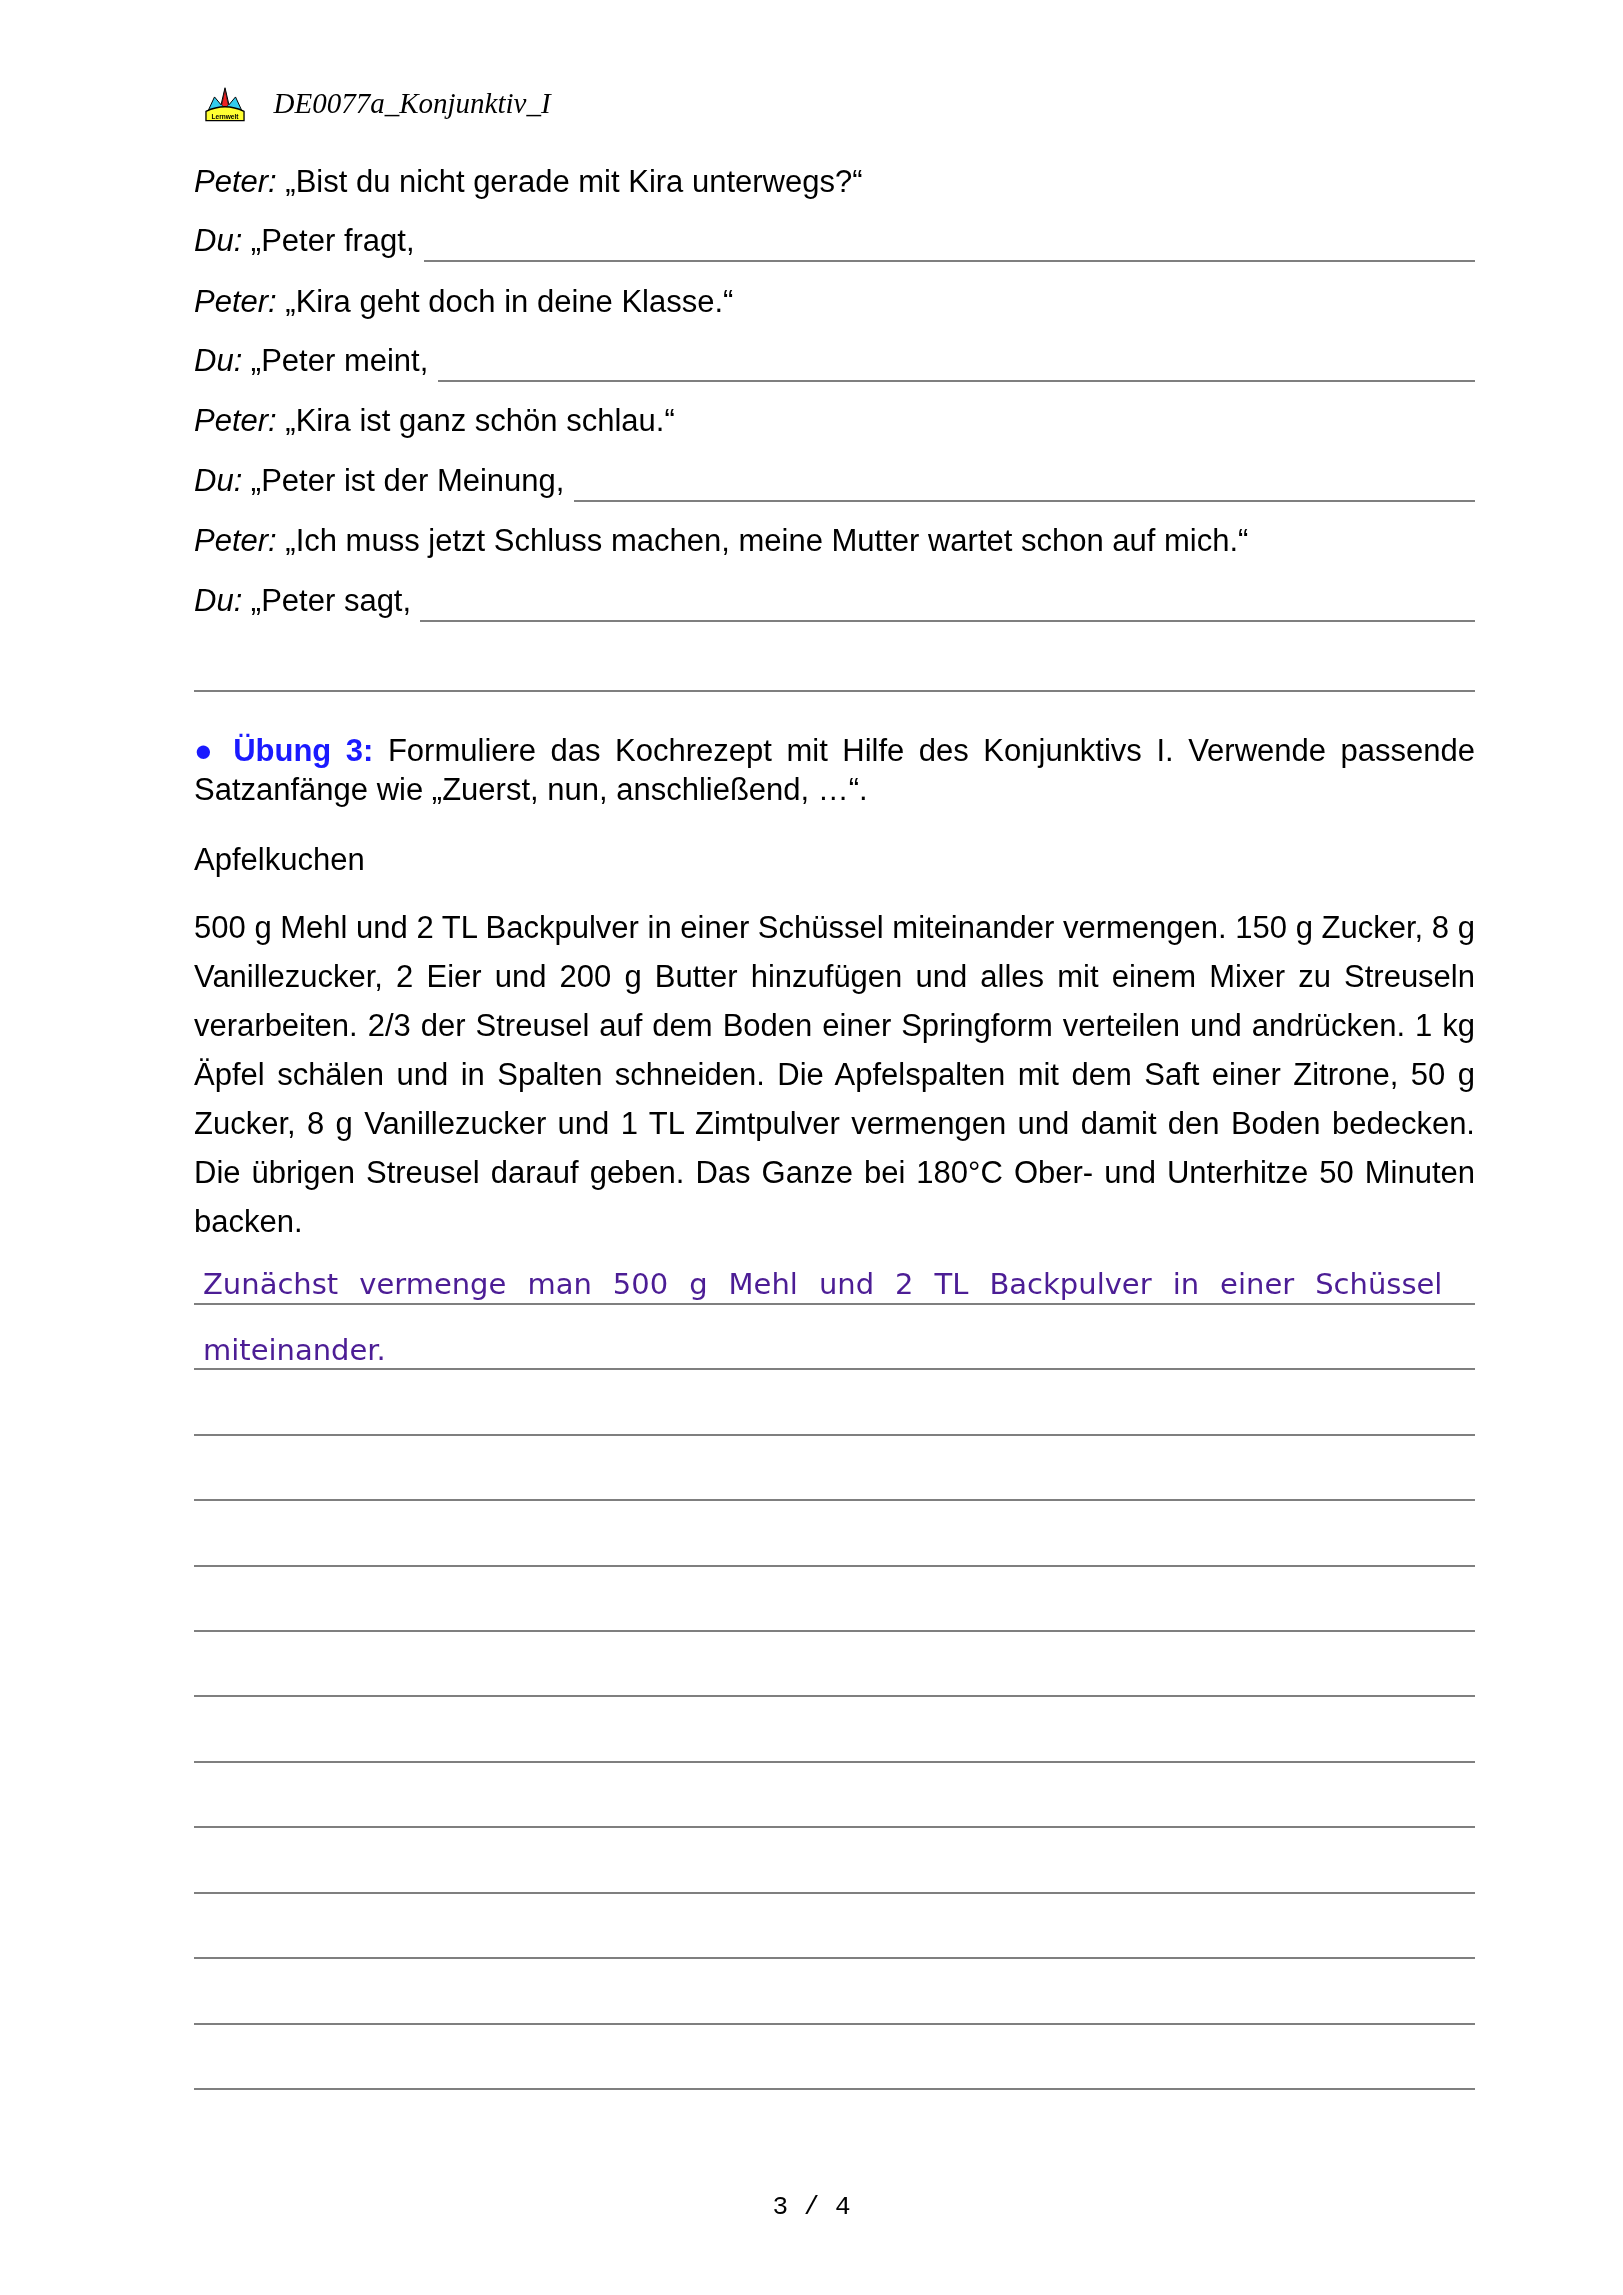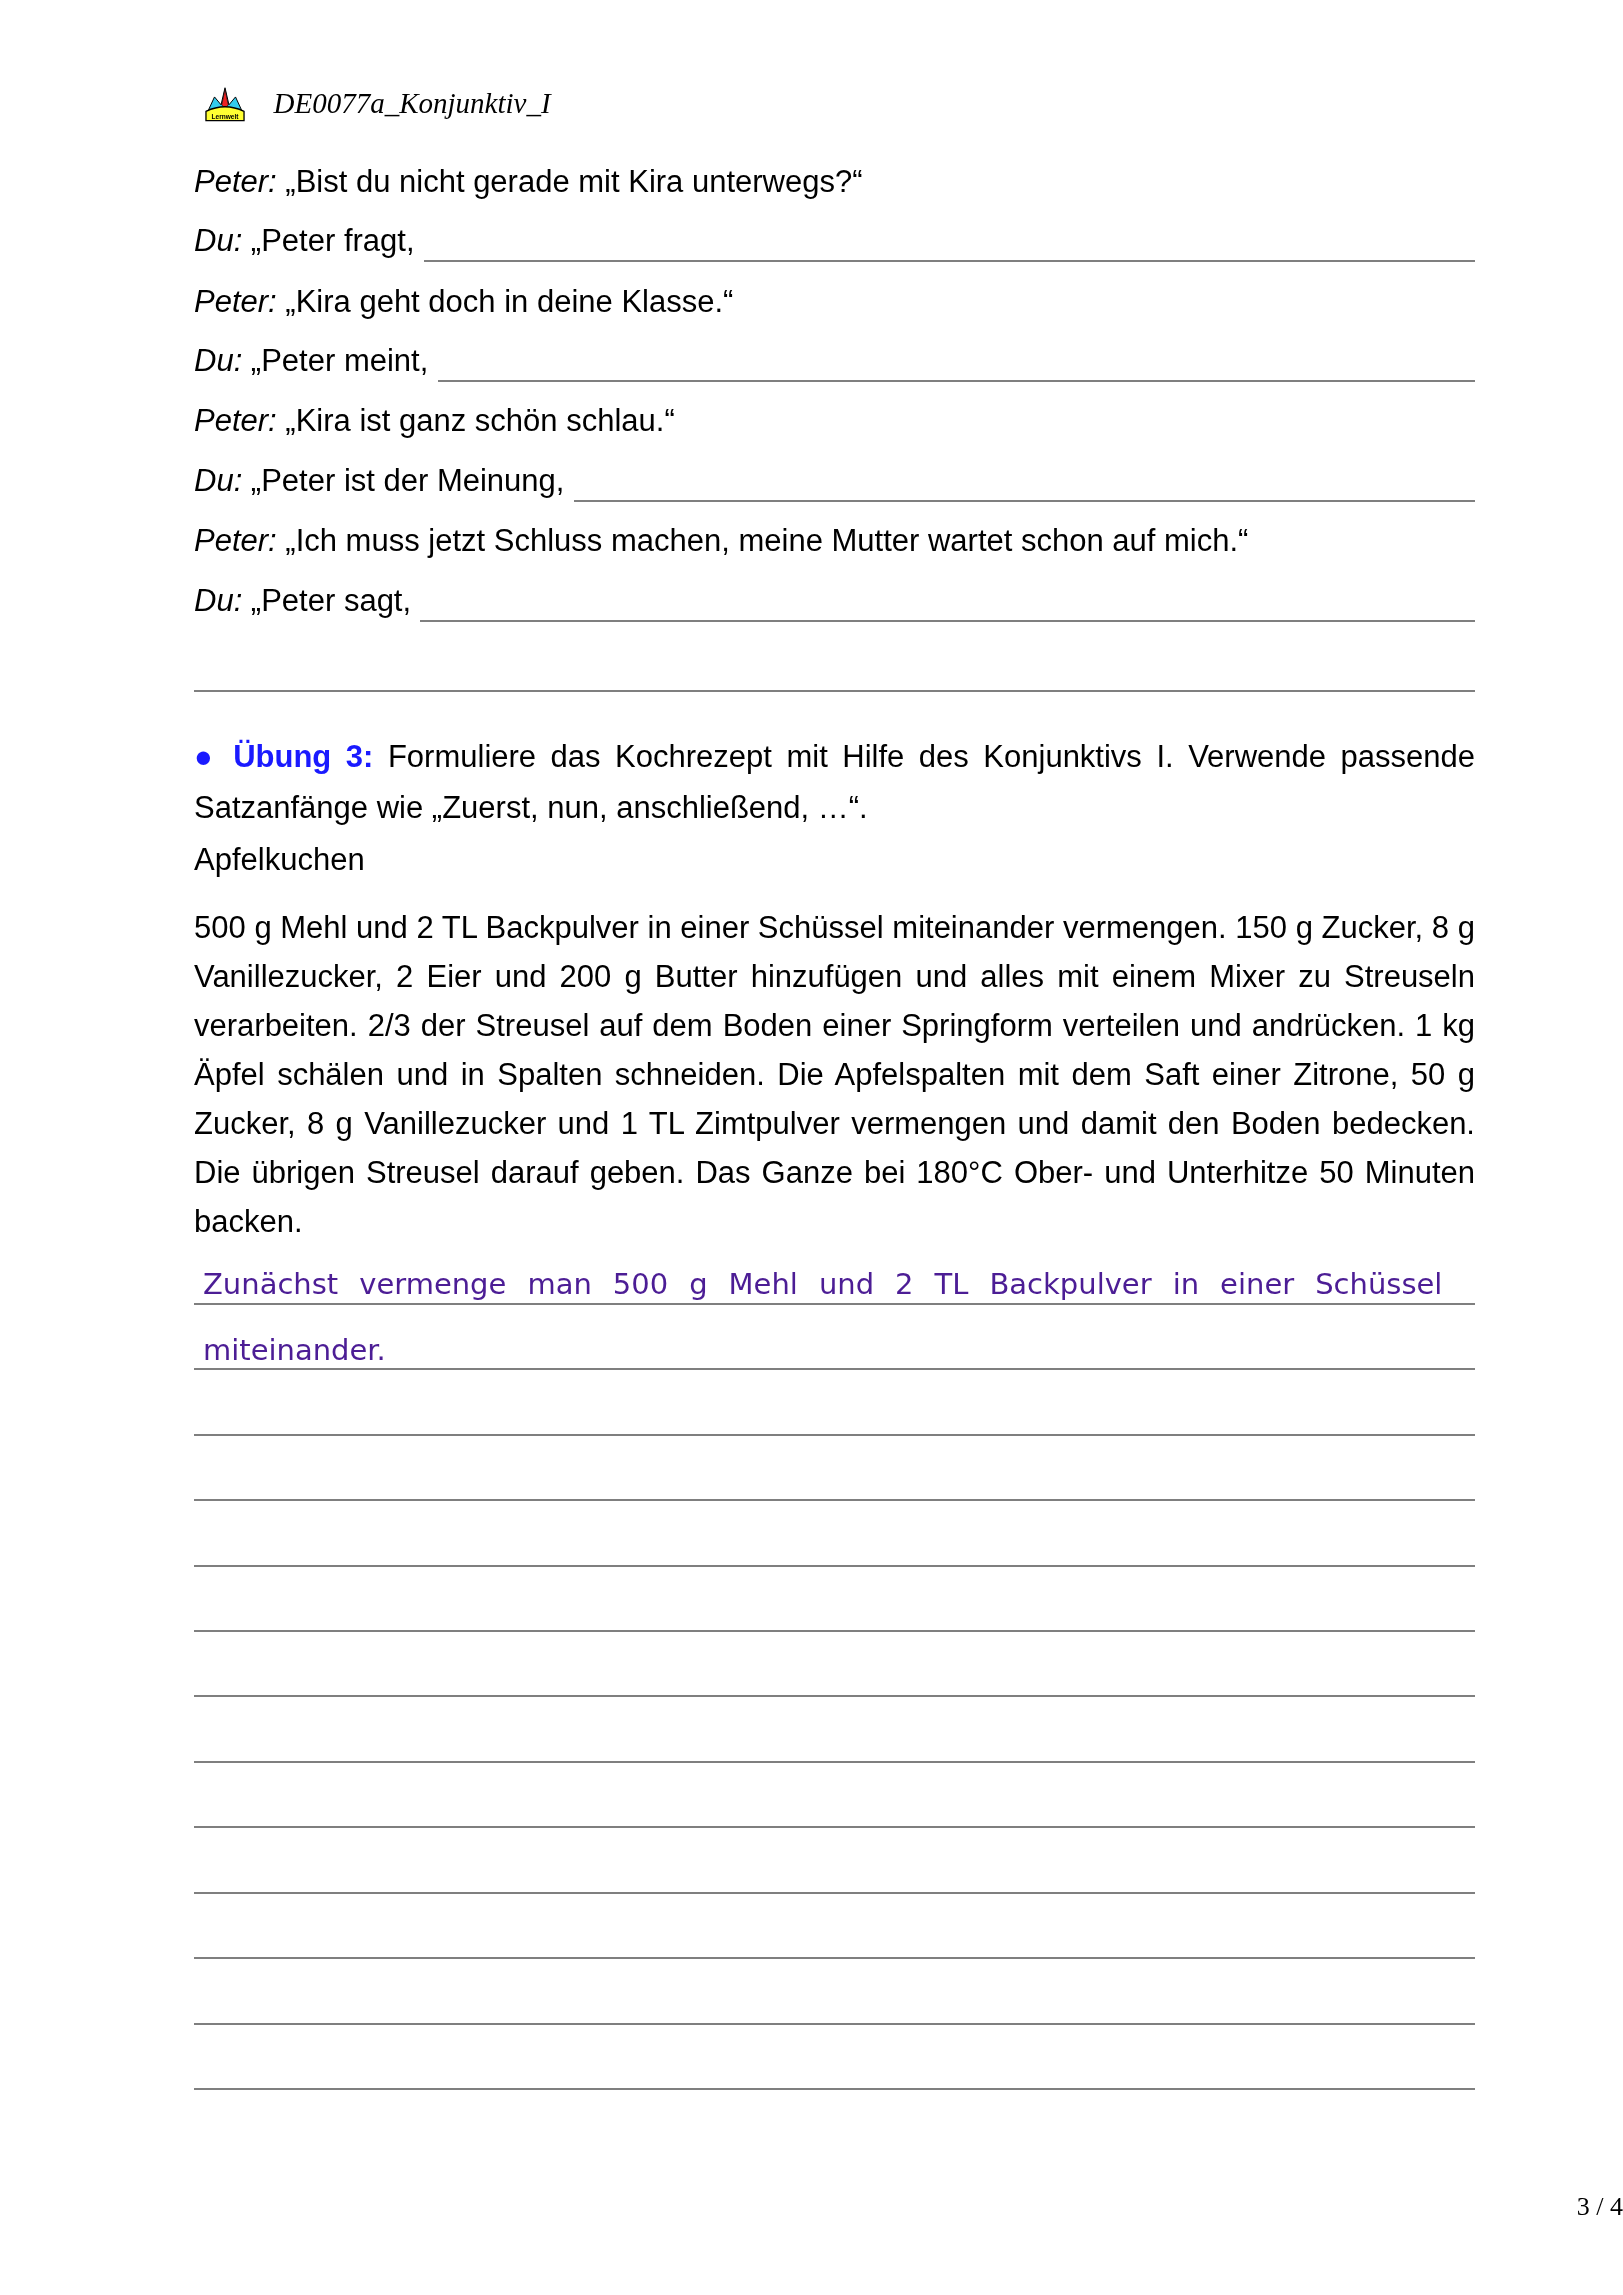--- a/index.html
+++ b/index.html
@@ -5,26 +5,26 @@
   html,body{margin:0;padding:0;background:#fff;}
   body{width:1623px;height:2295px;position:relative;overflow:hidden;font-family:"Liberation Sans",sans-serif;color:#000;}
   .abs{position:absolute;margin-top:12px;}
   .header{left:204px;top:72px;height:39px;display:flex;align-items:center;}
   .logo{width:42px;height:37px;margin-right:27.5px;}
   .doc-title{font-family:"Liberation Serif",serif;font-style:italic;font-size:29px;}
   .row{left:194px;width:1281px;font-size:31px;display:flex;align-items:flex-start;white-space:nowrap;}
   .row .spk{font-style:italic;}
   .row .fill{flex:1;border-bottom:2.6px solid #7f7f7f;margin-left:9.2px;height:0;align-self:flex-end;margin-bottom:3.9px;}
   .rule{left:194px;width:1281px;height:0;border-bottom:2.6px solid #7f7f7f;}
-  .task{left:194px;width:1281px;font-size:31px;line-height:51px;text-align:justify;}
+  .task{left:194px;width:1281px;font-size:31px;line-height:39px;text-align:justify;}
   .task .blue{color:#1a1aff;font-weight:bold;}
   .recipe-title{left:194px;font-size:31px;text-align:right;}
   .recipe{left:194px;width:1281px;font-size:31px;line-height:49px;text-align:justify;text-align-last:left;}
   .hand{left:203px;font-family:"DejaVu Sans",sans-serif;font-size:29px;color:#4c1d95;word-spacing:11.8px;}
-  .pagenum{left:0;width:1623px;top:2180px;text-align:right;font-family:Liberation Serif, serif;font-size:26px;}
+  .pagenum{left:0;width:1623px;top:2180px;text-align:center;font-family:Liberation Mono, monospace;font-size:26px;}
 </style>
 </head>
 <body>
 
 <div class="abs header">
   <svg class="logo" viewBox="0 0 64 56">
     <polygon points="4,44 16,18 26,30 32,4 38,30 48,18 60,44" fill="#33ccee" stroke="#000" stroke-width="1.5"></polygon>
     <polygon points="27,30 32,6 37,30 32,36" fill="#ee2222" stroke="#000" stroke-width="1"></polygon>
     <path d="M3,40 Q32,26 61,40 L61,54 L3,54 Z" fill="#ffff33" stroke="#000" stroke-width="2"></path>
     <text x="32" y="51" font-size="10" text-anchor="middle" font-family="Liberation Sans, sans-serif" font-weight="bold" fill="#000">Lernwelt</text>

